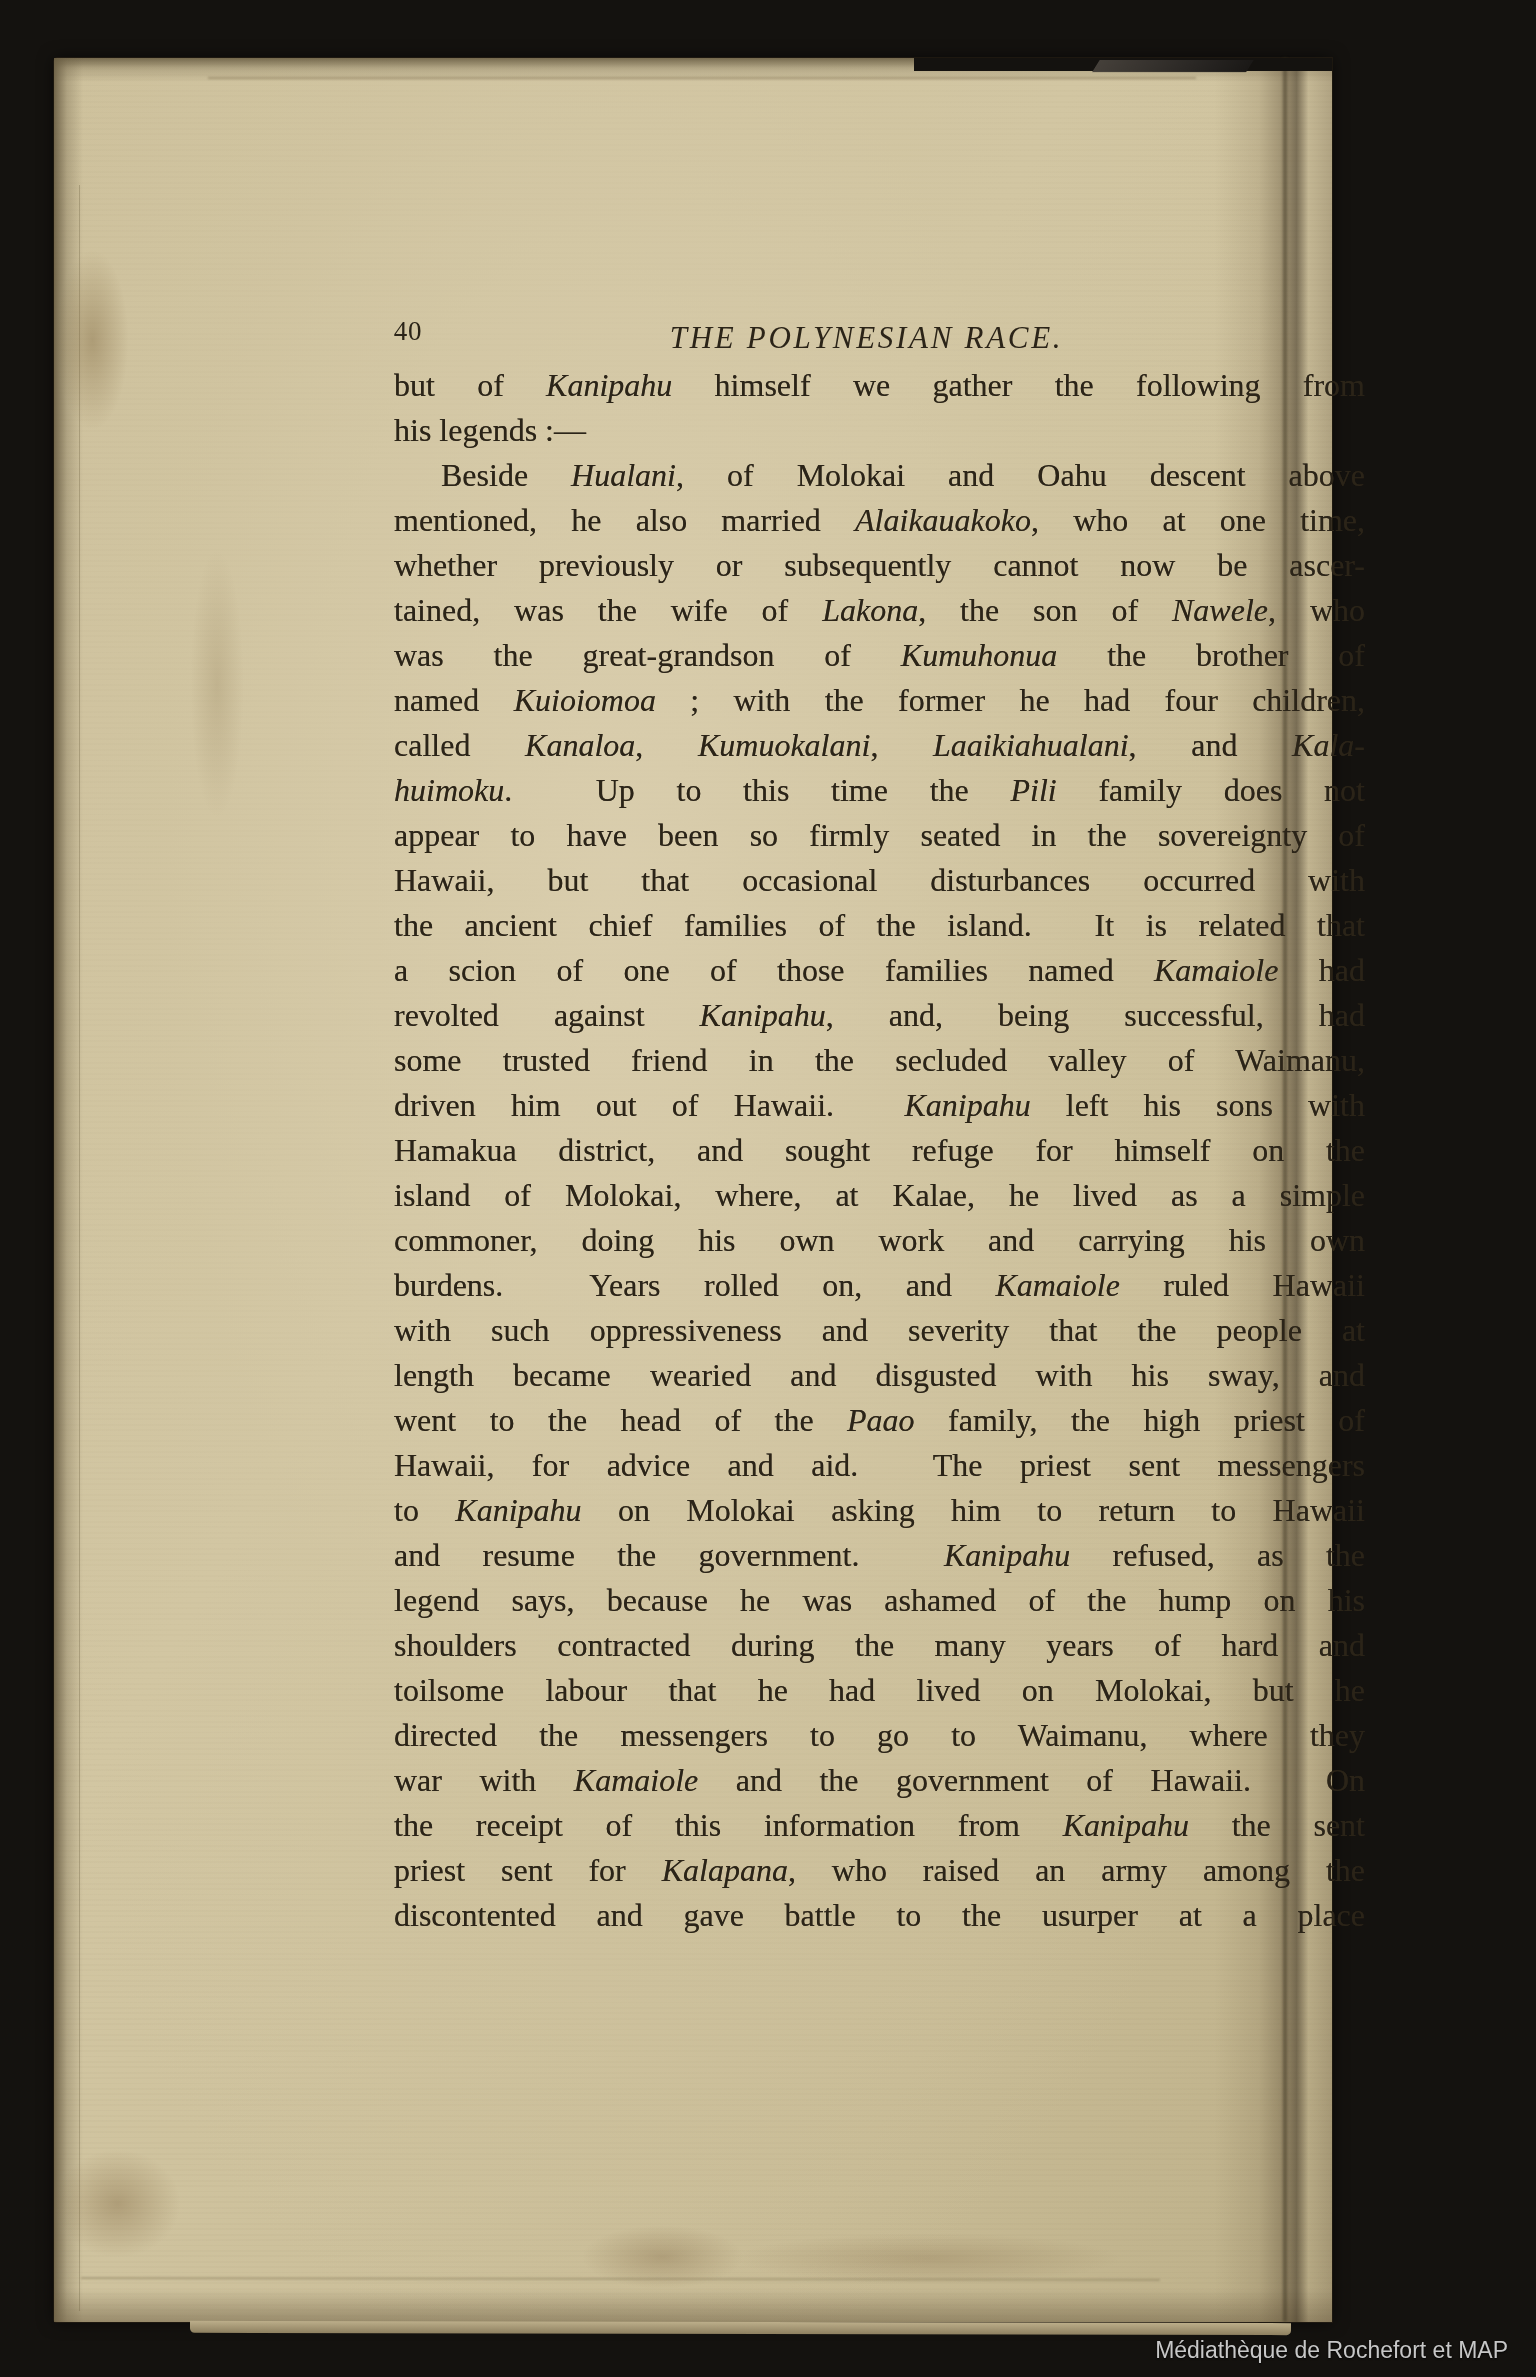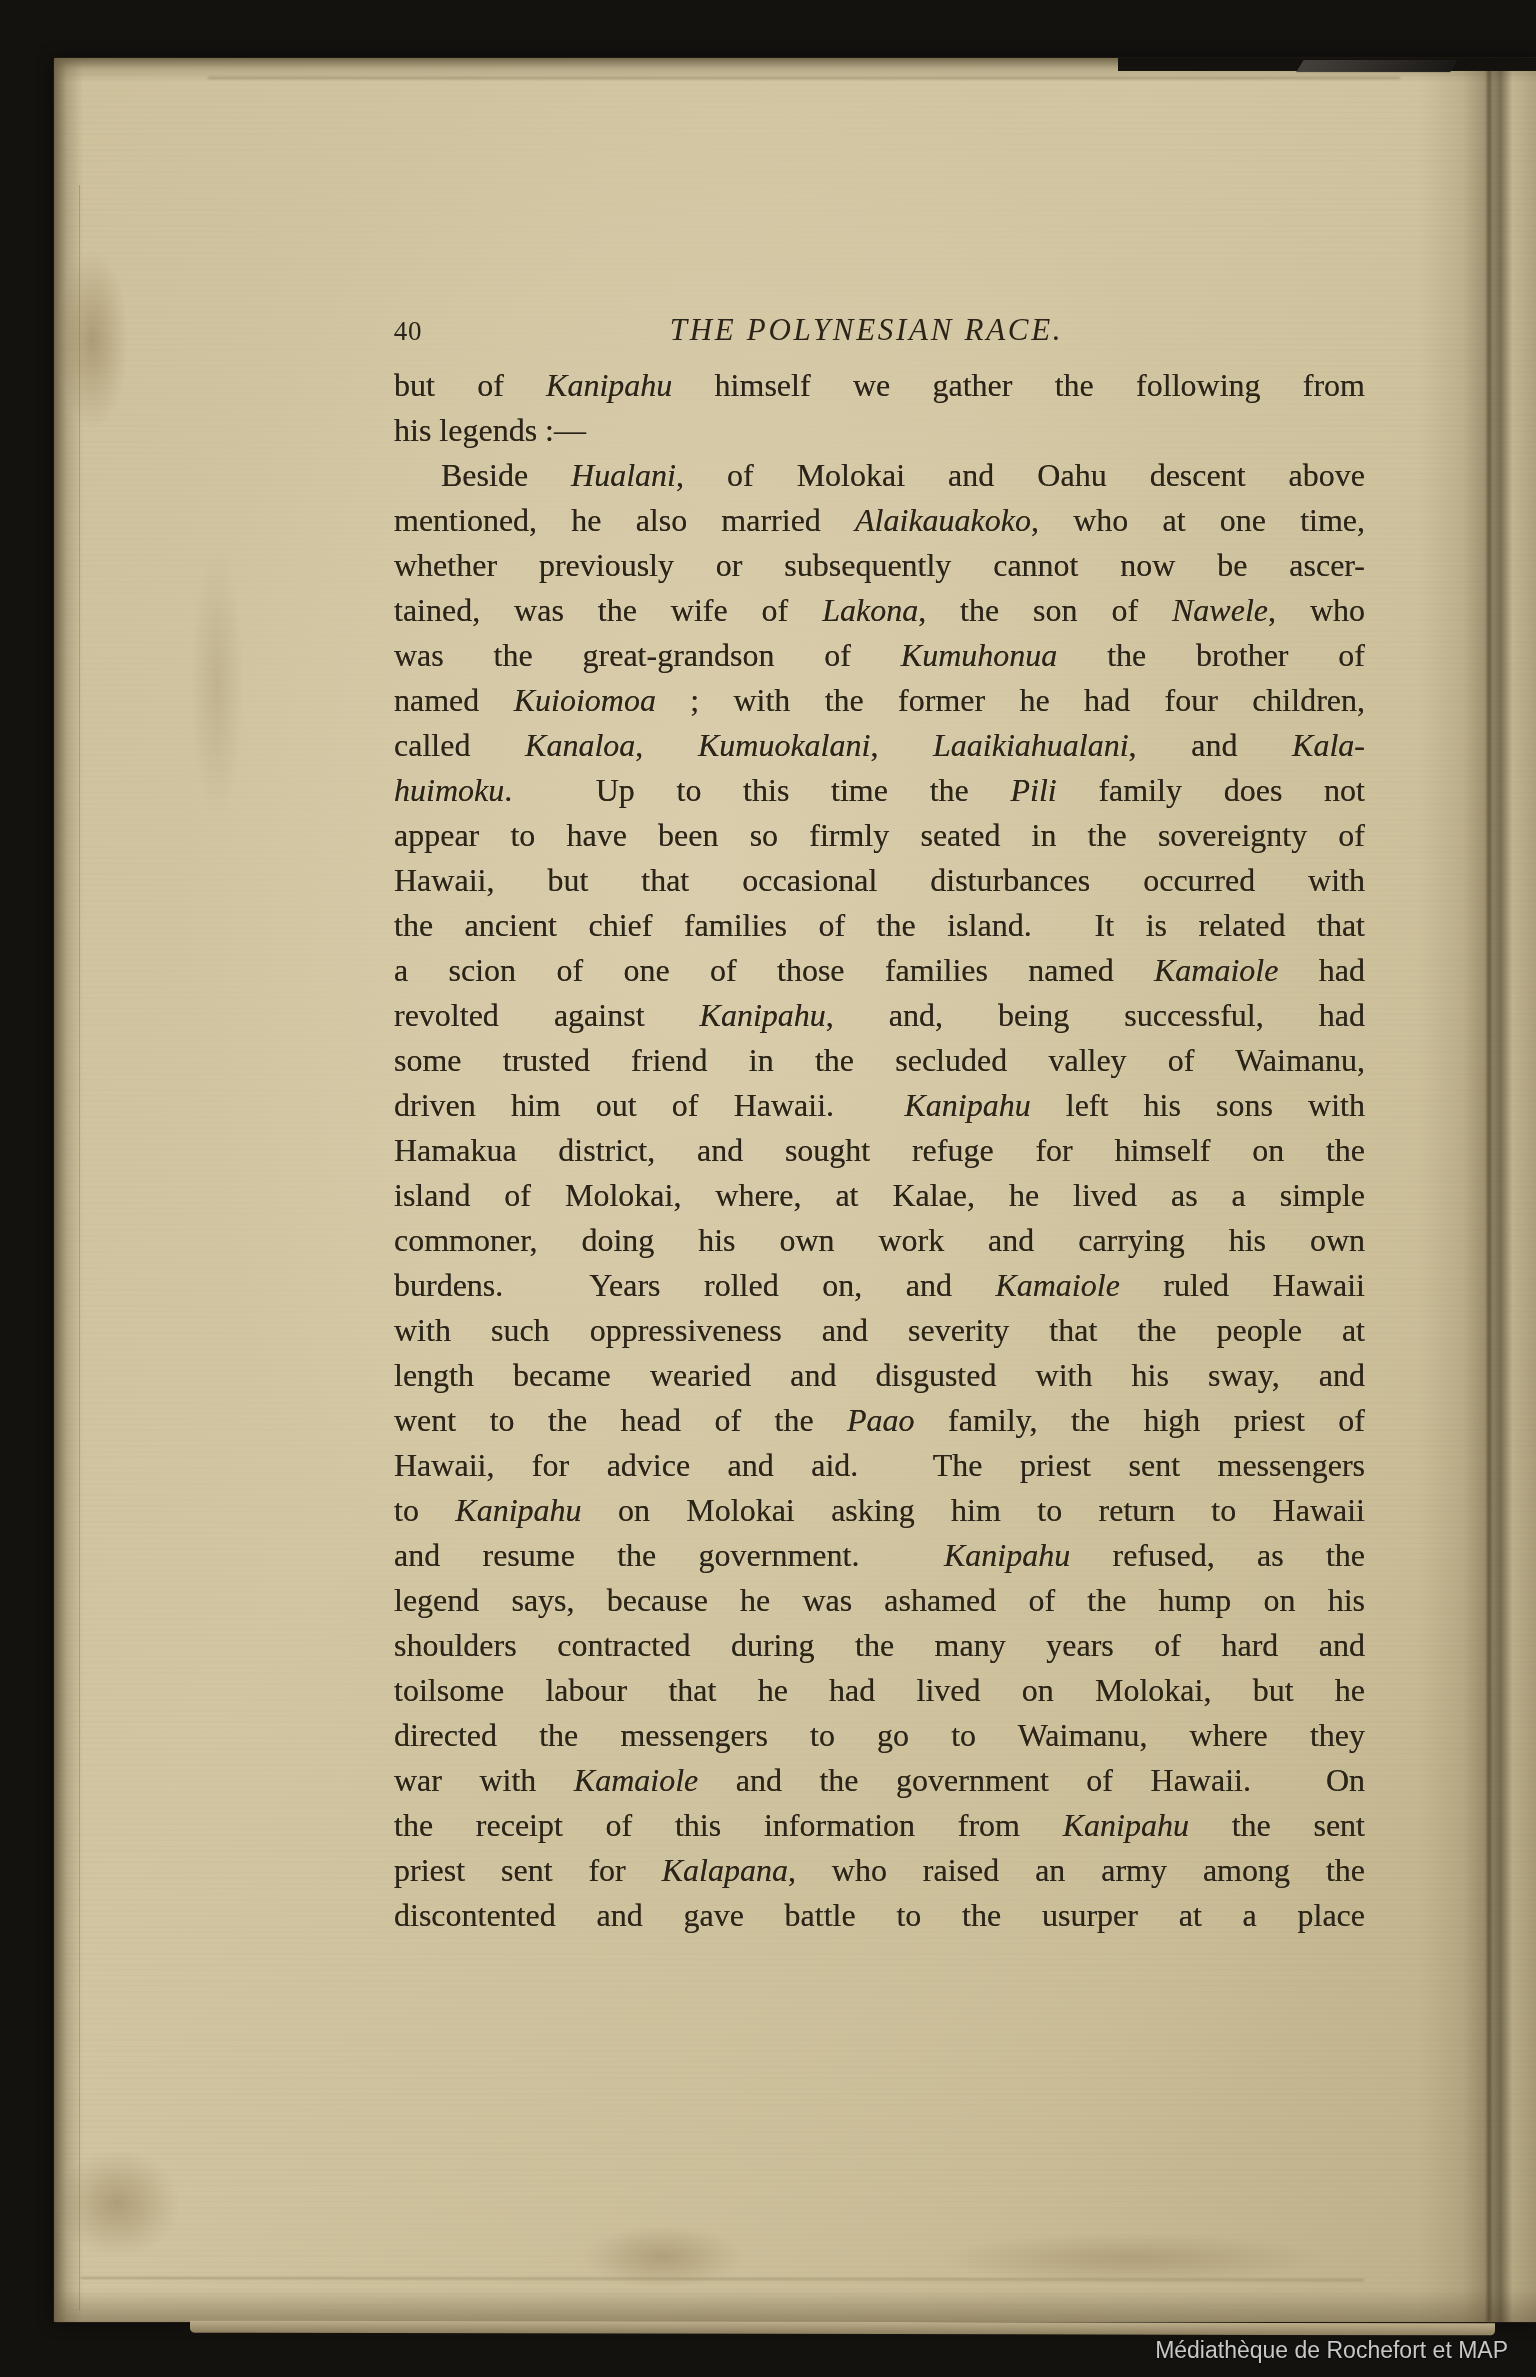--- a/index.html
+++ b/index.html
@@ -7,27 +7,28 @@
     position:relative;
     width:1537px;height:2377px;
     background:#14120f;
     overflow:hidden;
     font-family:"Liberation Serif","DejaVu Serif",serif;
   }
   
   .page{
     position:absolute;
     left:54px;top:58px;
-    width:1482px;height:2264px;
+    width:1262px;height:2264px;
     border-radius:3.6px 0 0 2.7px;
     background:
       radial-gradient(ellipse at 44% 36%, rgba(218,206,174,.9) 0%, rgba(210,198,163,.45) 45%, rgba(0,0,0,0) 75%),
       repeating-linear-gradient(0deg, rgba(120,105,75,.035) 0 1.8px, rgba(0,0,0,0) 1.8px 5.4px),
       linear-gradient(120deg,#cdc09b 0%,#d2c6a2 40%,#c8bb95 78%,#bdb089 100%);
     box-shadow:0 0 0 0.9px rgba(50,40,25,.45), 0 0 16.3px rgba(0,0,0,.6);
+    padding-left:16px;
   }
   .edge{position:absolute;pointer-events:none;}
   .edge-top{left:0;top:0;right:0;height:23.6px;
     background:linear-gradient(180deg, rgba(100,88,62,.85) 0%, rgba(100,88,62,.25) 45%, rgba(100,88,62,0) 100%);}
   .edge-left{left:0;top:0;bottom:0;width:29px;
     background:linear-gradient(90deg, rgba(104,92,66,.9) 0%, rgba(104,92,66,.3) 45%, rgba(104,92,66,0) 100%);}
   .edge-bottom{left:0;bottom:0;right:0;height:33px;
     background:linear-gradient(0deg, rgba(110,96,68,.55) 0%, rgba(110,96,68,0) 100%);}
   .edge-right{right:0;top:0;bottom:0;width:118px;
     background:linear-gradient(90deg, rgba(0,0,0,0) 0%, rgba(115,98,68,.18) 38%,
@@ -54,21 +55,21 @@
     background:radial-gradient(ellipse,rgba(115,88,50,.35),rgba(0,0,0,0) 70%);}
   .stain-c{left:527px;bottom:33px;width:163px;height:64px;
     background:radial-gradient(ellipse,rgba(120,95,60,.32),rgba(0,0,0,0) 70%);}
   .stain-d{right:209px;bottom:38px;width:390px;height:51px;
     background:radial-gradient(ellipse,rgba(120,95,60,.26),rgba(0,0,0,0) 70%);}
   .stain-e{left:136px;top:490px;width:54px;height:272px;
     background:radial-gradient(ellipse,rgba(118,96,58,.18),rgba(0,0,0,0) 70%);}
   
   .header{position:absolute;left:327px;top:254px;width:971px;height:42px;color:var(--ink,#2b2418);}
   .page-number{position:absolute;left:12.7px;top:3.6px;font-size:27px;letter-spacing:0.9px;}
-  .running-title{position:absolute;left:0;right:0;top:0;text-align:center;
+  .running-title{position:absolute;left:0;right:0;top:8px;text-align:center;
     font-style:italic;font-size:31px;letter-spacing:2.7px;}
   .body{position:absolute;left:340px;top:305px;width:971px;
     font-size:32px;line-height:45px;color:var(--ink,#2b2418);
     text-shadow:0 0 0.5px rgba(43,36,24,.65);}
   .line{text-align:justify;text-align-last:justify;height:45px;overflow:hidden;}
   .line.indent{padding-left:47px;}
   .line.no-justify{text-align-last:left;}
   .line i{font-style:italic;}
   
   .watermark{position:absolute;right:29px;bottom:12.7px;

